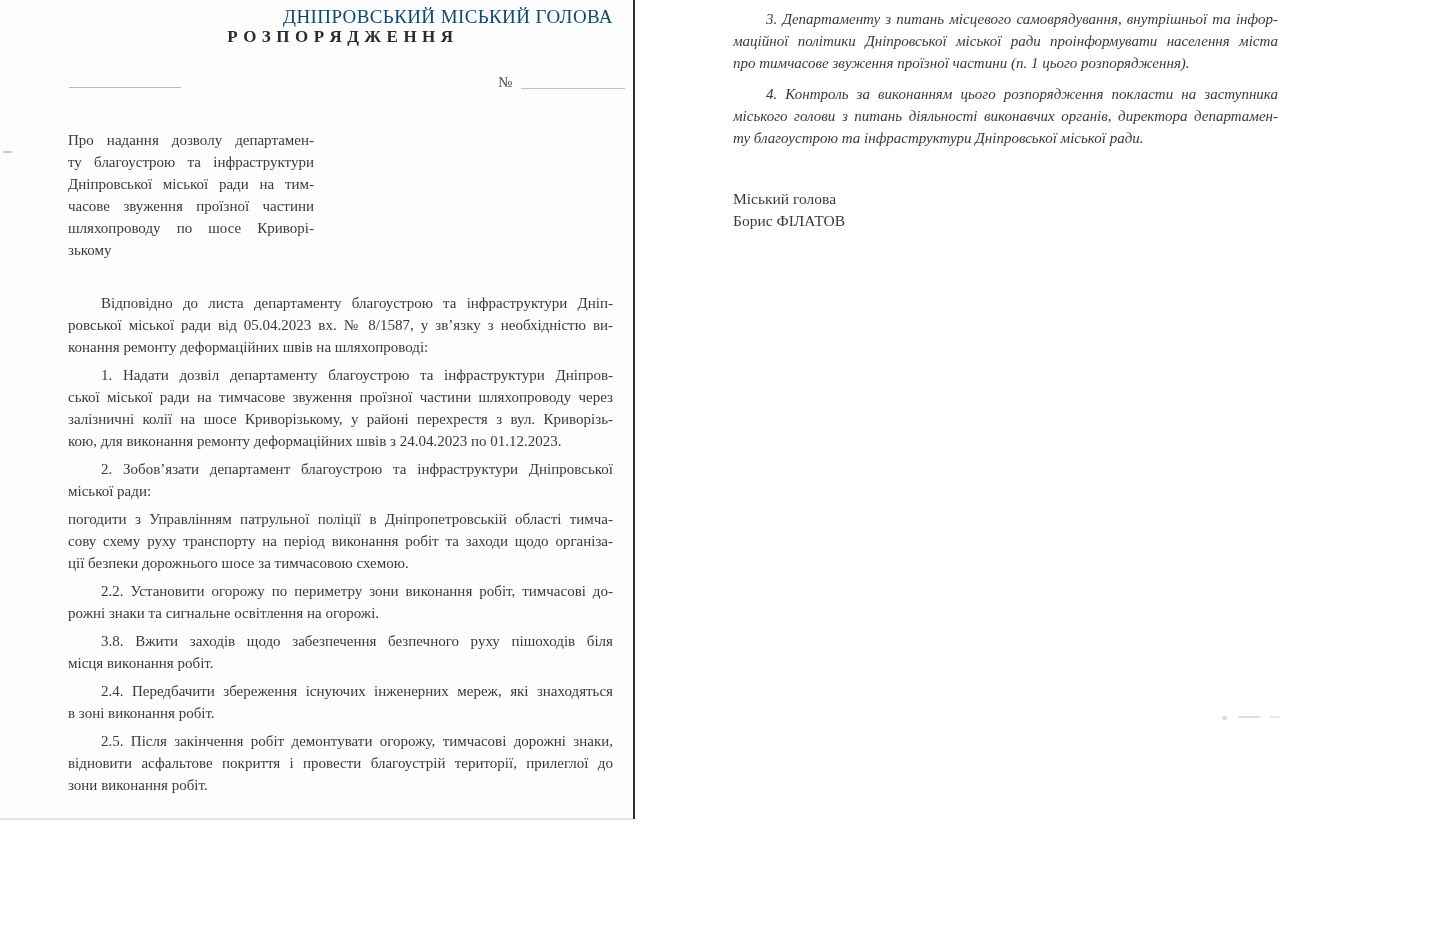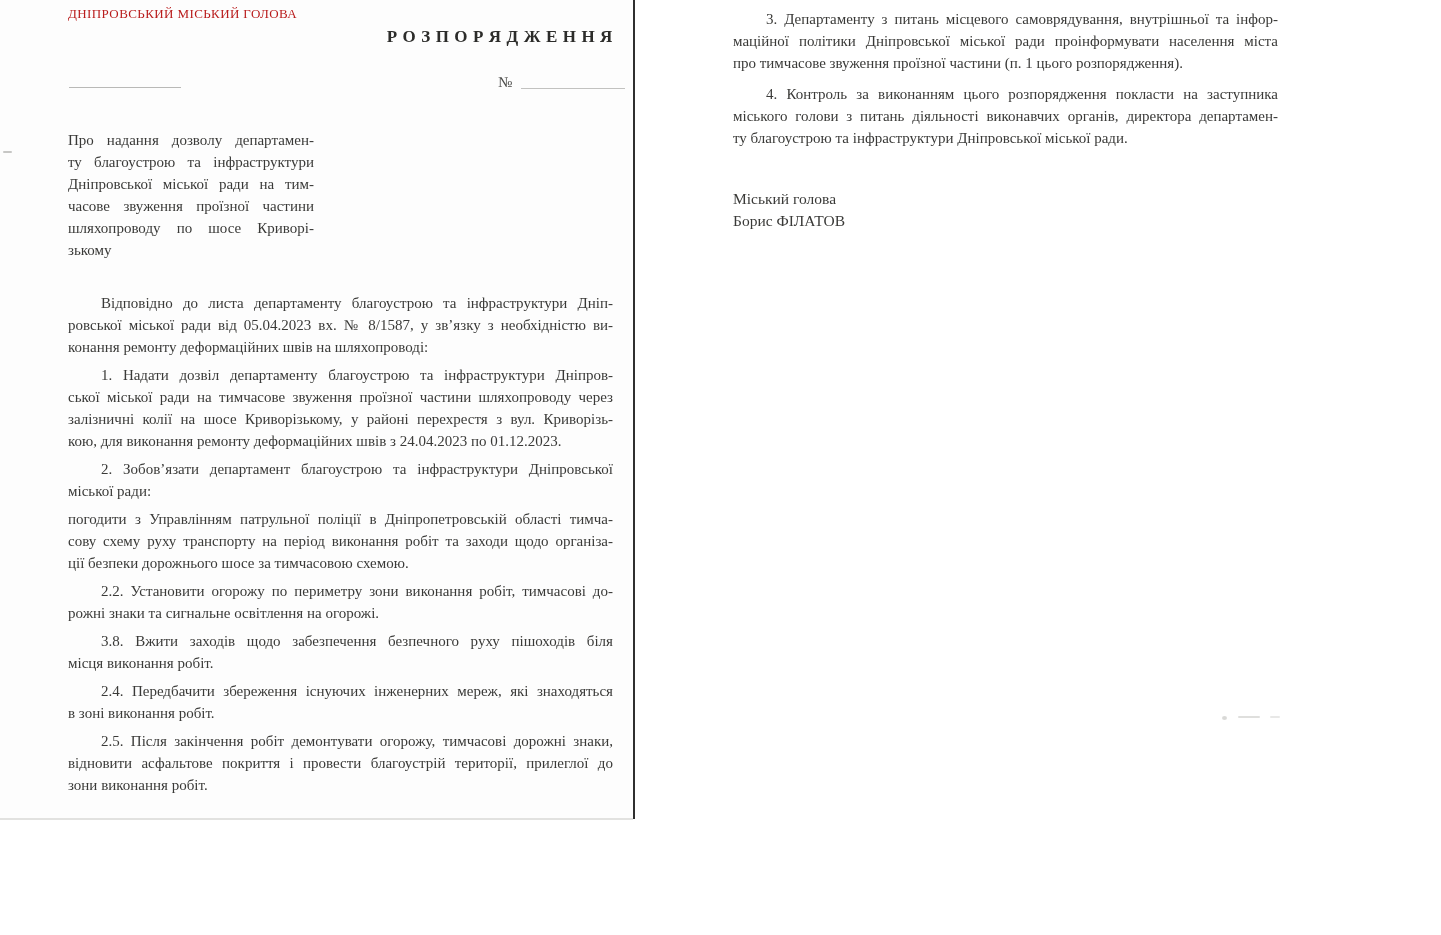--- a/index.html
+++ b/index.html
@@ -22,37 +22,37 @@
     background:#2f2f2f;
   }
   .page-right{
     left:636px;width:805px;height:818px;
     background:#ffffff;
   }
   .abs{position:absolute;}
   
   .org-title{
     left:68px;top:6px;width:545px;
-    text-align:left;font-size:13px;letter-spacing:.4px;
-    color:#b91c1c;
+    text-align:right;font-size:19px;letter-spacing:.4px;
+    color:#0c4a6e;
   }
   .doc-type{
     left:68px;top:27px;width:545px;
-    text-align:right;font-size:17px;font-weight:bold;letter-spacing:.6px;
+    text-align:center;font-size:17px;font-weight:bold;letter-spacing:.6px;
     color:#2c2c2a;
   }
   .date-rule{left:69px;top:87px;width:112px;height:1px;background:#b9b9b7;}
   .num-label{left:498px;top:74px;font-size:15px;color:#4a4a48;}
   .num-rule{left:521px;top:88px;width:104px;height:1px;background:#c2c2c0;}
   
   .subject-block{left:68px;top:129px;width:246px;}
   .left-body{left:68px;top:292px;width:545px;}
   .right-body{left:97px;top:8px;width:545px;}
   .para{margin:0 0 6px 0;}
-  .page-right .para{margin-bottom:9px;}
+  .page-right .para{margin-bottom:9px;font-style:italic;}
   .tline{
     height:22px;line-height:22px;font-size:15px;
     overflow:hidden;white-space:normal;
     text-justify:inter-word;
   }
   .just{text-align:justify;text-align-last:justify;}
   .indent{padding-left:33px;}
   
   .signature-row{
     left:97px;top:188px;width:536px;

